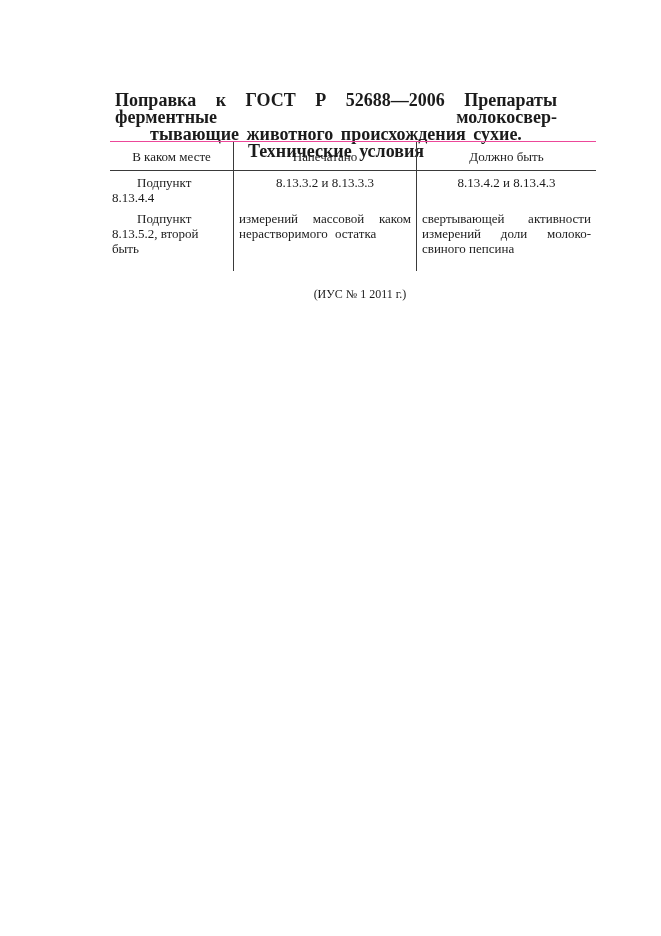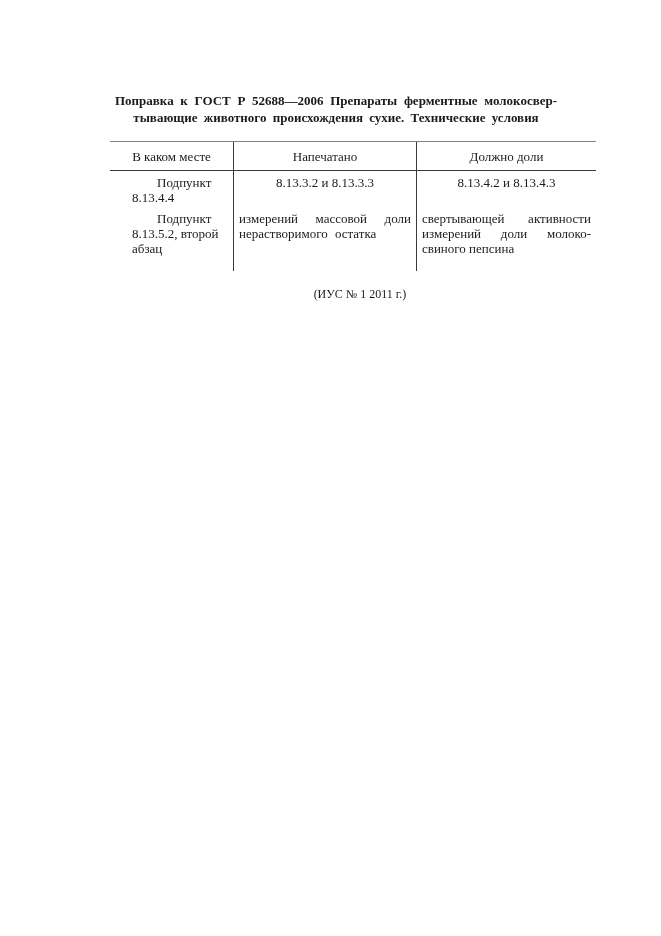--- a/index.html
+++ b/index.html
@@ -17,21 +17,21 @@
     inset: 0;
     background: #ffffff;
   }
   
   .doc-title {
     position: absolute;
     left: 115px;
     top: 92px;
     width: 442px;
     font-weight: bold;
-    font-size: 13px;
+    font-size: 18px;
     line-height: 17px;
   }
   .title-line-1 {
     text-align: justify;
     text-align-last: justify;
     white-space: normal;
   }
   .title-line-2 {
     text-align: center;
     word-spacing: 3px;
@@ -59,21 +59,21 @@
   .tbody {
     display: grid;
     grid-template-columns: 123px 183px 180px;
     grid-auto-rows: min-content;
   }
   .td { padding: 4px 5px 0 5px; }
   .tbody .td:nth-child(3n+2),
   .tbody .td:nth-child(3n) { border-left: 1px solid #3a3a3a; }
   .td.row1 { min-height: 36px; }
   .td.row2 { padding-bottom: 15px; min-height: 58px; }
-  .td.loc { padding-left: 2px; padding-right: 2px; margin-left: 20px; }
+  .td.loc { padding-left: 2px; padding-right: 2px; }
   .line { display: block; }
   .line.indent { text-indent: 25px; }
   .line.just {
     text-align: justify;
     text-align-last: justify;
   }
   .line.spread { word-spacing: 4px; }
   .td.center { text-align: center; }
   
   .source-note {
@@ -93,43 +93,43 @@
   <div class="doc-title">
     <div class="title-line-1">Поправка к ГОСТ Р 52688—2006 Препараты ферментные молокосвер-</div>
     <div class="title-line-2">тывающие животного происхождения сухие. Технические условия</div>
   </div>
 
   <div class="tbl">
 
     <div class="thead">
       <div class="th">В каком месте</div>
       <div class="th">Напечатано</div>
-      <div class="th">Должно доли</div>
+      <div class="th">Должно быть</div>
     </div>
 
     <div class="tbody">
 
       <div class="td row1 loc">
         <span class="line indent">Подпункт</span>
         <span class="line">8.13.4.4</span>
       </div>
       <div class="td row1 center">
         <span class="line">8.13.3.2 и 8.13.3.3</span>
       </div>
       <div class="td row1 center">
         <span class="line">8.13.4.2 и 8.13.4.3</span>
       </div>
 
       <div class="td row2 loc">
         <span class="line indent">Подпункт</span>
         <span class="line">8.13.5.2, второй</span>
-        <span class="line">абзац</span>
+        <span class="line">быть</span>
       </div>
       <div class="td row2">
-        <span class="line just">измерений массовой доли</span>
+        <span class="line just">измерений массовой каком</span>
         <span class="line spread">нерастворимого остатка</span>
       </div>
       <div class="td row2">
         <span class="line just">свертывающей активности</span>
         <span class="line just">измерений доли молоко-</span>
         <span class="line">свиного пепсина</span>
       </div>
 
     </div>
   </div>

